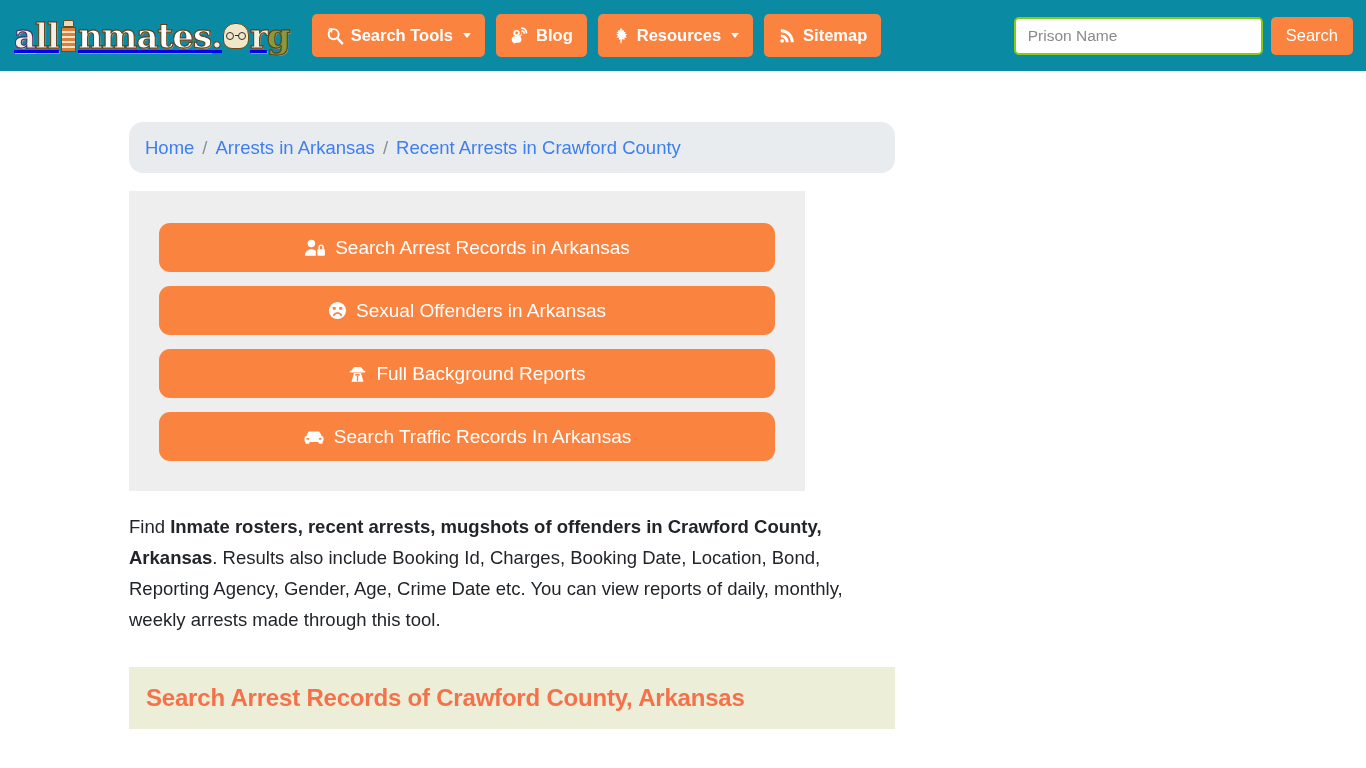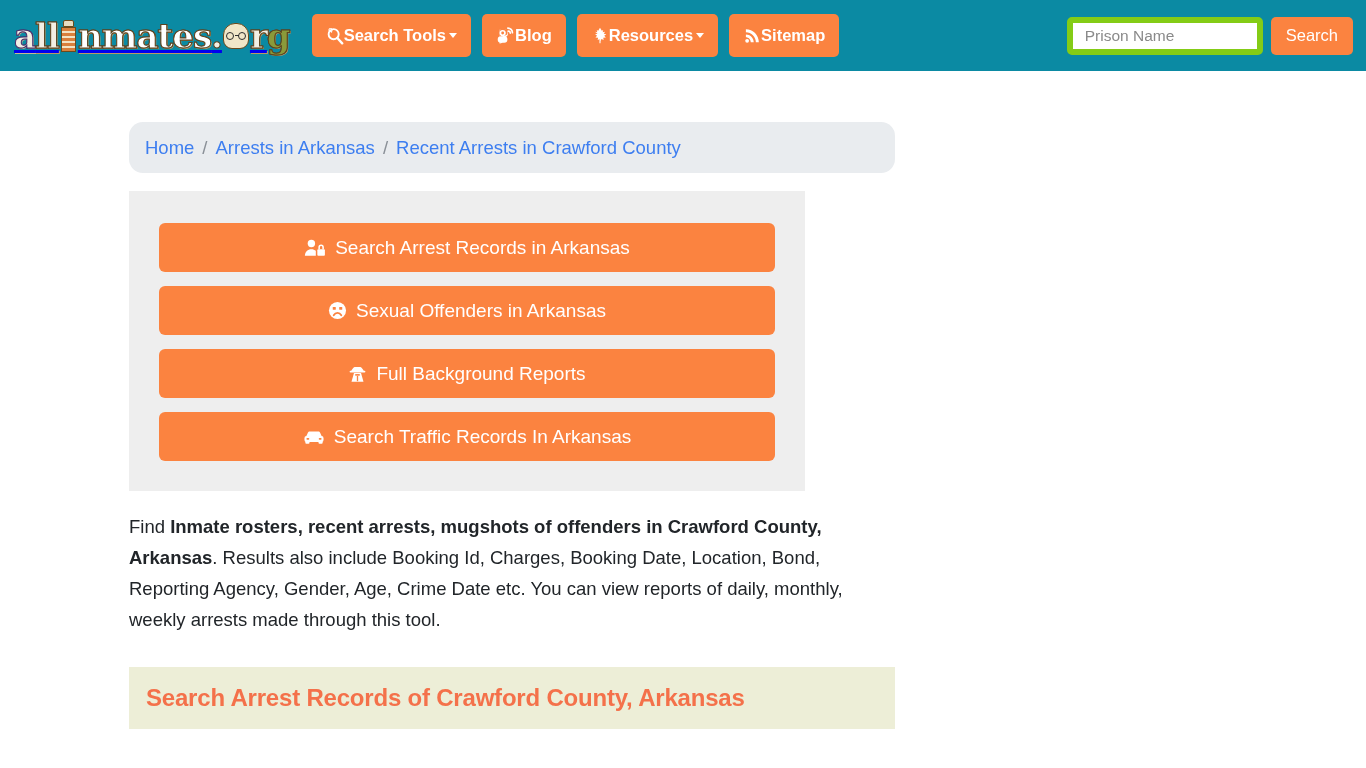--- a/index.html
+++ b/index.html
@@ -79,21 +79,21 @@
     display: flex; align-items: center; gap: 11px;
     margin-left: 22px;
   }
   .nav-btn {
     background: #fb8340;
     color: #ffffff;
     border: none;
     border-radius: 5px;
     height: 43px;
     padding: 0 14px;
-    display: flex; align-items: center; 
+    display: flex; align-items: center; gap: 7px;
     font-size: 16.5px;
     font-family: "Liberation Sans", sans-serif;
     font-weight: bold;
     cursor: pointer;
     white-space: nowrap;
   }
   .nav-btn .caret {
     width: 0; height: 0;
     border-left: 4.5px solid transparent;
     border-right: 4.5px solid transparent;
@@ -102,22 +102,22 @@
   }
   .nav-icon { display:inline-flex; align-items:center; justify-content:center; }
   .nav-icon svg { display:block; }
 
   .search-area {
     position: absolute; right: 13px; top: 0;
     height: 71px;
     display: flex; align-items: center; gap: 8px;
   }
   .search-input {
-    width: 196px; height: 38px;
-    border: 6px solid #84cc16;
+    width: 249px; height: 38px;
+    border: 2px solid #84cc16;
     border-radius: 5px;
     background: #ffffff;
     padding: 0 12px;
     font-size: 15.5px;
     font-family: "Liberation Sans", sans-serif;
     color: #333;
     outline: none;
   }
   .search-input::placeholder { color: #8a8a8a; }
   .search-btn {
@@ -159,21 +159,21 @@
     background: #eeeeee;
     margin-top: 18px;
     width: 676px;
     padding: 32px 30px 30px 30px;
   }
   .big-btn {
     display: flex; align-items: center; justify-content: center; gap: 9px;
     width: 616px; height: 49px;
     background: #fb8340;
     color: #ffffff;
-    border: none; border-radius: 6px;
+    border: none; border-radius: 11px;
     font-size: 19px;
     font-family: "Liberation Sans", sans-serif;
     cursor: pointer;
     margin-bottom: 14px;
   }
   .big-btn:last-child { margin-bottom: 0; }
   .big-btn .bicon { display:inline-flex; align-items:center; }
   .big-btn .bicon svg { display:block; }
 
   .intro {

